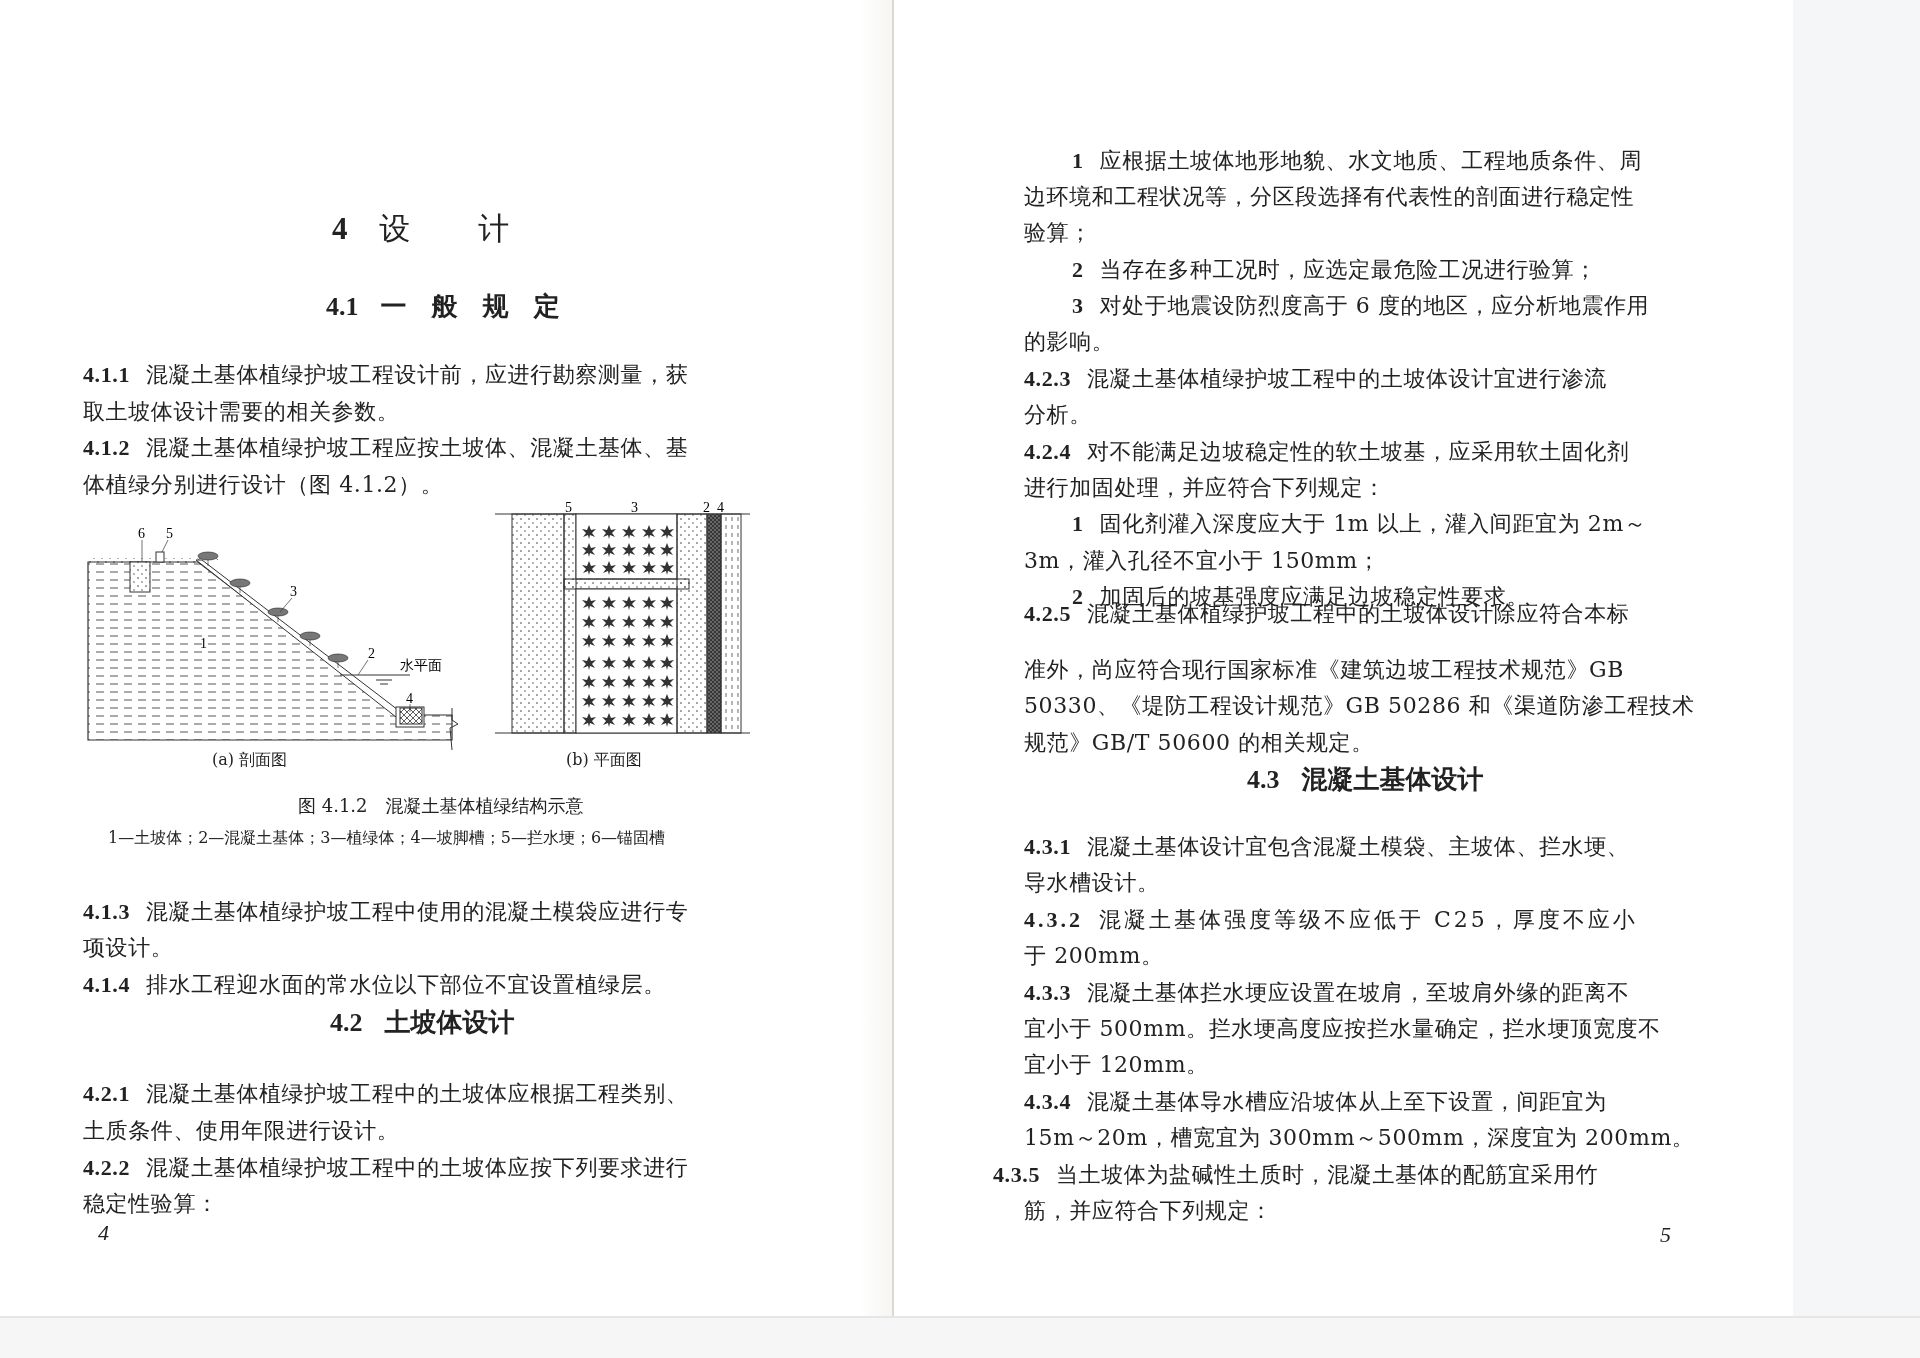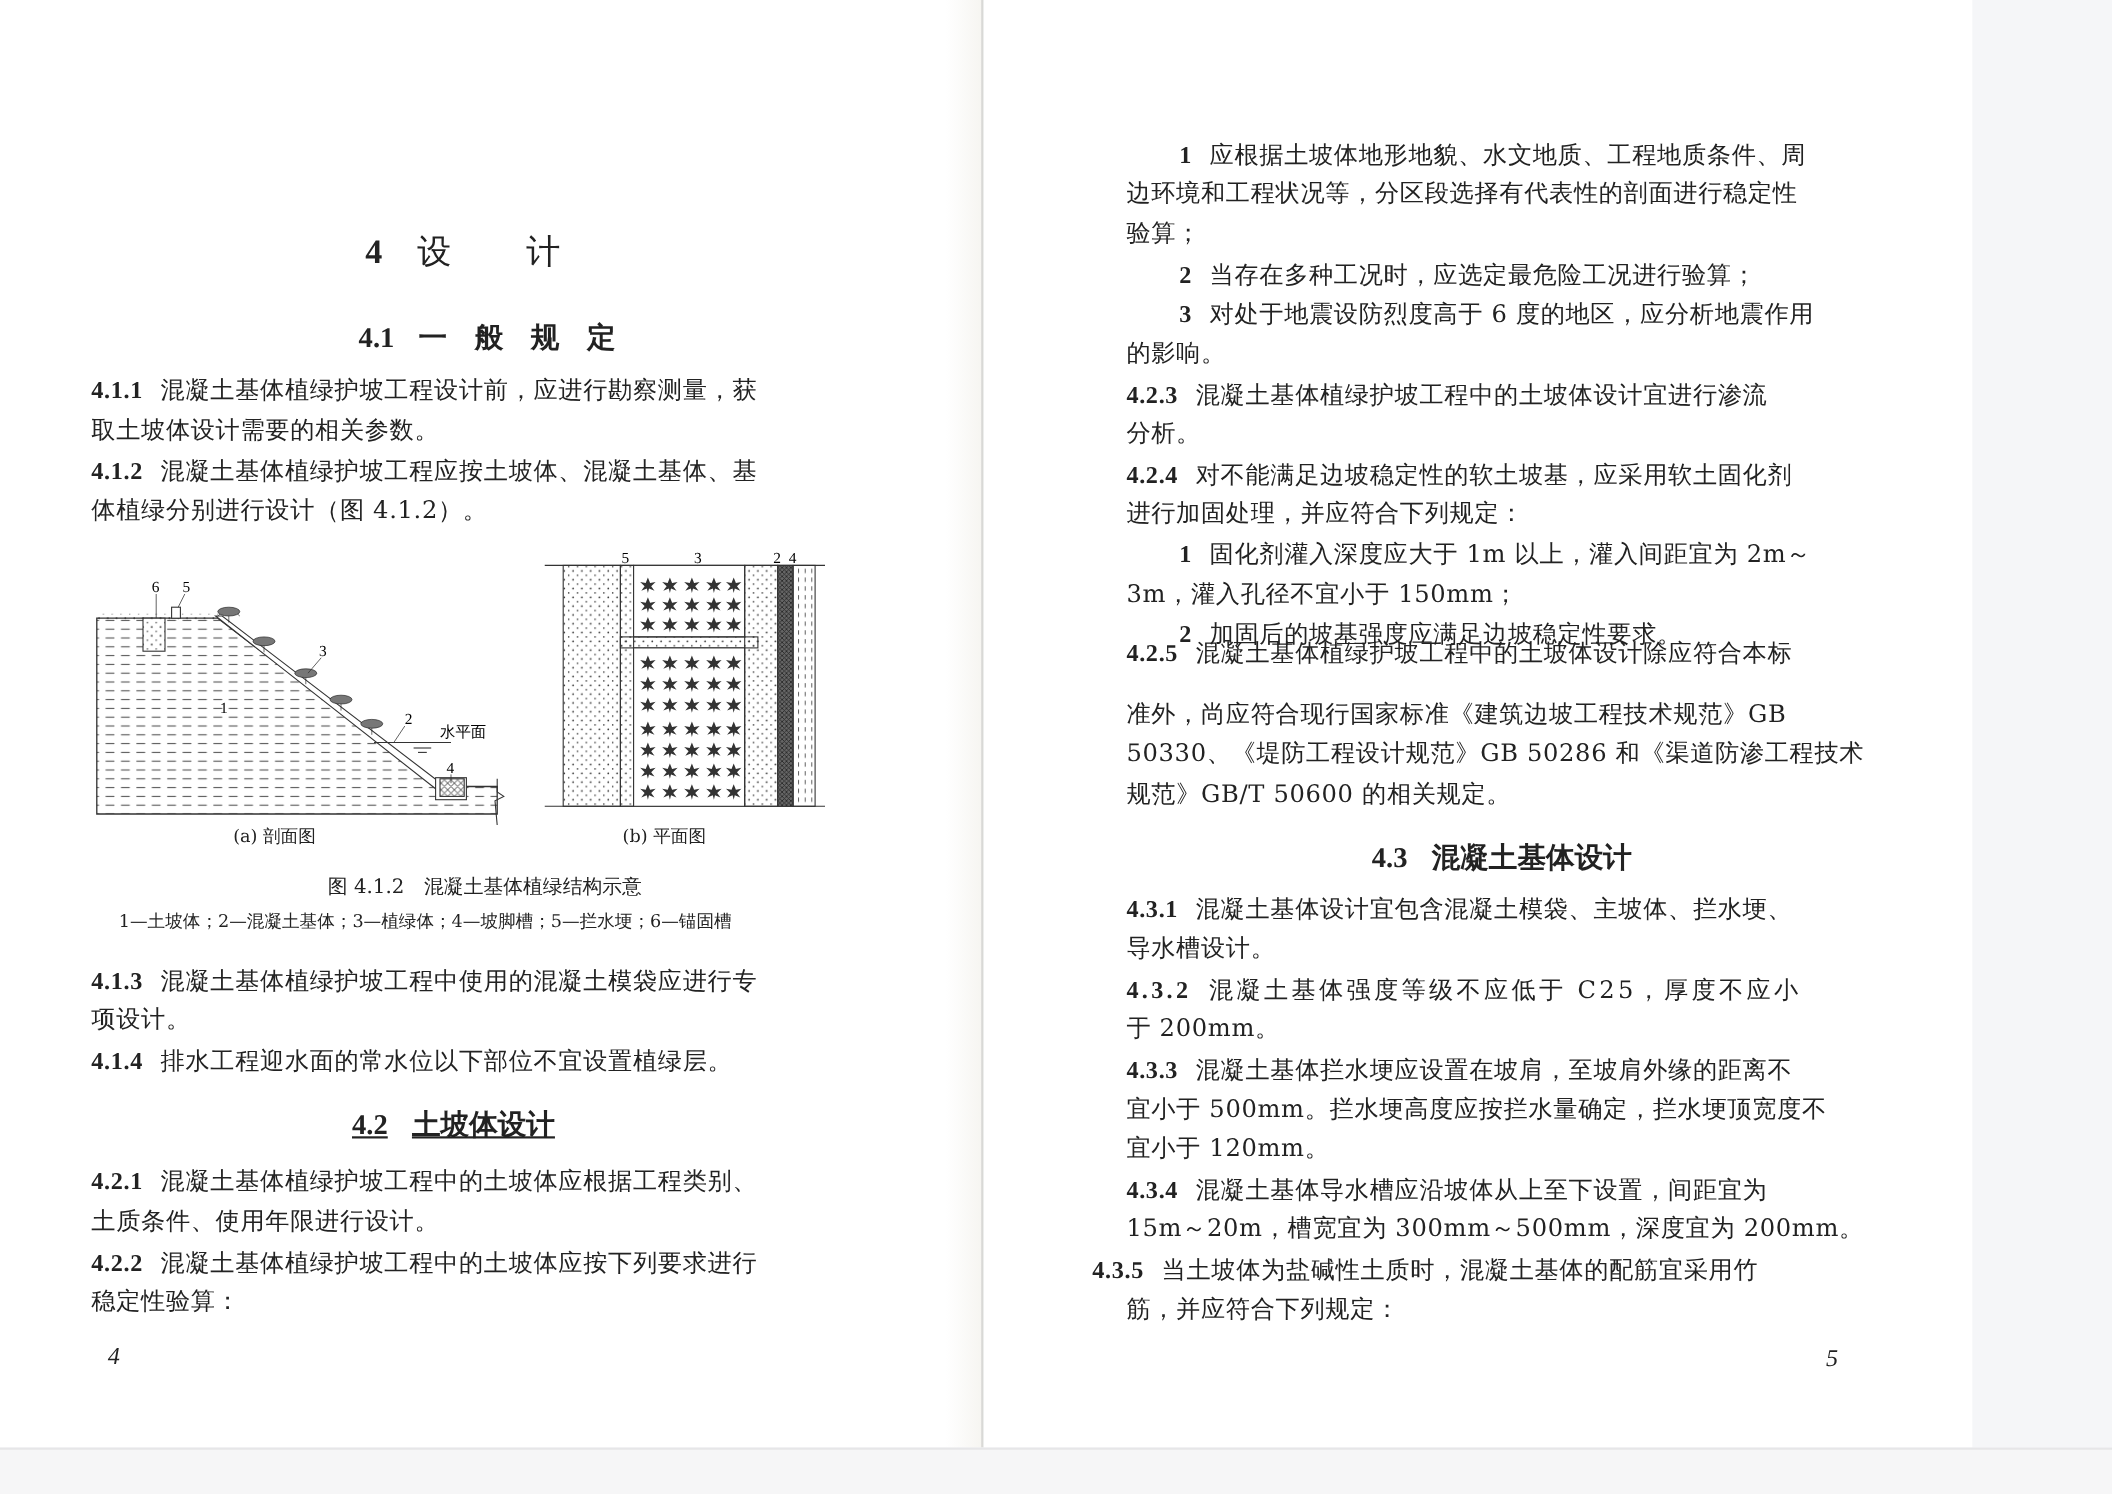--- a/index.html
+++ b/index.html
@@ -2,21 +2,21 @@
 <html><head>
 <meta charset="utf-8">
 <style>
   html, body { margin:0; padding:0; }
   body { width:1920px; height:1358px; position:relative; overflow:hidden; background:#f5f6f8; font-family:"DejaVu Serif","Liberation Serif",serif; color:#222; }
   .page { position:absolute; top:0; background:#fff; }
   #page-left { left:0; width:893px; height:1316px; background:linear-gradient(to right,#ffffff 0,#ffffff 860px,#f6f5f1 893px); }
   #page-right { left:894px; width:899px; height:1316px; background:#fff; }
   #gutter { position:absolute; left:892px; top:0; width:2px; height:1316px; background:#d9d9d6; }
   #bottom-strip { position:absolute; left:0; top:1316px; width:1920px; height:42px; background:#f6f6f7; border-top:2px solid #e6e6e8; }
-  .ln { position:absolute; white-space:nowrap; font-size:22px; line-height:26px; letter-spacing:0.6px; }
+  .ln { position:absolute; white-space:nowrap; font-size:22px; line-height:26px; letter-spacing:0.6px;margin-top:20px; }
   .num { font-family:"Liberation Serif","DejaVu Serif",serif; font-weight:bold; margin-right:16px; }
   .title { position:absolute; font-size:31px; letter-spacing:2px; }
   .title b { font-family:"Liberation Serif",serif; }
   .h2 { position:absolute; font-size:26px; font-weight:bold; font-family:"DejaVu Sans","Liberation Sans",sans-serif; }
   .h2 .n { font-family:"Liberation Serif",serif; margin-right:22px; }
   .cap { position:absolute; font-size:18px; white-space:nowrap;margin-left:40px; }
   .legend { position:absolute; font-size:16px; white-space:nowrap; }
   .pageno { position:absolute; font-size:22px; font-style:italic; font-family:"Liberation Serif",serif; }
   .subcap { position:absolute; font-size:16px; white-space:nowrap; }
   svg text { font-family:"Liberation Serif","DejaVu Serif",serif; }
@@ -203,21 +203,21 @@
 
 <div class="subcap" style="left:212px;top:750px;">(a) 剖面图</div>
 <div class="subcap" style="left:566px;top:750px;">(b) 平面图</div>
 <div class="cap" style="left:258px;top:794px;">图 4.1.2　混凝土基体植绿结构示意</div>
 <div class="legend" style="left:108px;top:828px;">1—土坡体；2—混凝土基体；3—植绿体；4—坡脚槽；5—拦水埂；6—锚固槽</div>
 
 <div class="ln" style="left:83px;top:879px;width:675px;"><span class="num">4.1.3</span><span>混凝土基体植绿护坡工程中使用的混凝土模袋应进行专</span></div>
 <div class="ln" style="left:83px;top:915px;">项设计。</div>
 <div class="ln" style="left:83px;top:952px;"><span class="num">4.1.4</span><span>排水工程迎水面的常水位以下部位不宜设置植绿层。</span></div>
 
-<div class="h2" style="left:320px;top:1005px;text-decoration:underline;">
+<div class="h2" style="left:330px;top:1005px;">
   <span class="n">4.2</span><span>土坡体设计</span>
 </div>
 
 <div class="ln" style="left:83px;top:1061px;width:675px;"><span class="num">4.2.1</span><span>混凝土基体植绿护坡工程中的土坡体应根据工程类别、</span></div>
 <div class="ln" style="left:83px;top:1098px;">土质条件、使用年限进行设计。</div>
 <div class="ln" style="left:83px;top:1135px;width:675px;"><span class="num">4.2.2</span><span>混凝土基体植绿护坡工程中的土坡体应按下列要求进行</span></div>
 <div class="ln" style="left:83px;top:1171px;">稳定性验算：</div>
 
 <div class="pageno" style="left:98px;top:1220px;">4</div>
 

